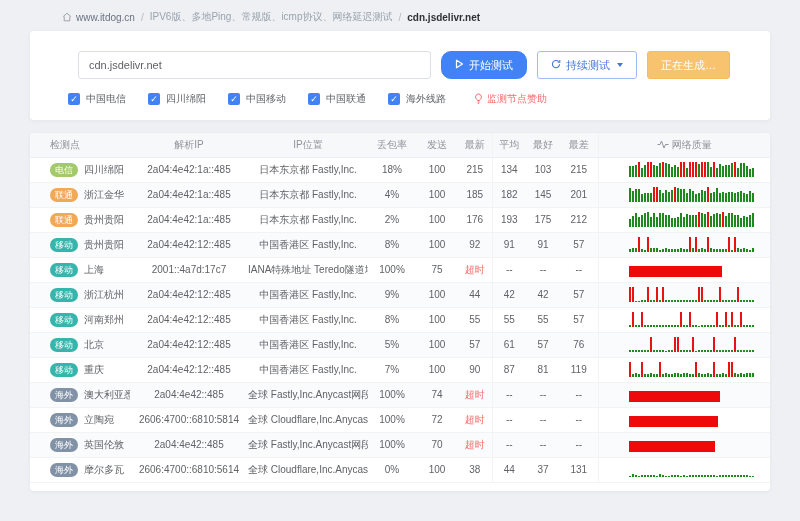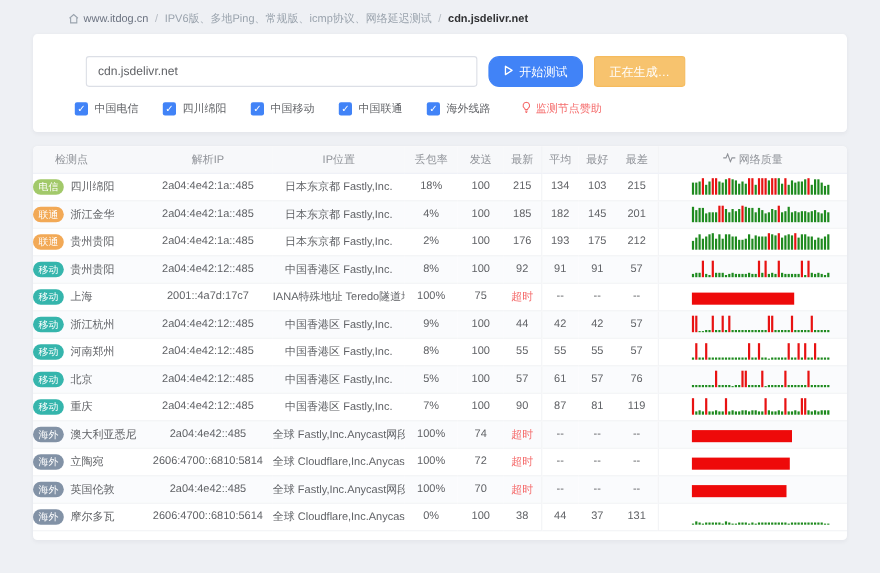--- a/index.html
+++ b/index.html
@@ -65,21 +65,21 @@
   table { width: 100%; border-collapse: collapse; table-layout: fixed; font-size: 10px; }
   thead th {
     height: 24px; font-weight: normal; color: #909399;
     background: #f7f8fa; border-bottom: 1px solid #ebeef5; text-align: center;
   }
   thead th.h-node { text-align: left; padding-left: 20px; }
   thead th.h-chart span { vertical-align: middle; }
   tbody tr { height: 25px; border-bottom: 1px solid #f2f3f5; }
   tbody tr:nth-child(even) { background: #fafbfd; }
   td { text-align: center; white-space: nowrap; overflow: hidden; color: #606266; }
-  td.c-node { text-align: left; }
+  td.c-node { text-align: left; padding-left: 20px; }
   td.c-sep, th.h-sep { border-left: 1px solid #f2f3f5; }
   td.c-chart, th.h-chart { border-left: 1px solid #f2f3f5; }
   .badge {
     display: inline-block; padding: 1px 5px; border-radius: 8px;
     color: #fff; font-size: 9px; margin-right: 6px; line-height: 12px;
   }
   .timeout { color: #f56c6c; }
 
   
   .spark {
@@ -112,20 +112,30 @@
 <div class="card card1">
   <div class="controls-row">
     <input class="host-input" type="text" value="cdn.jsdelivr.net" style="">
     <button class="btn btn-start">
       <span>
         <svg width="9" height="10" viewBox="0 0 9 10">
             <path d="M1.5 1.2 7.5 5 1.5 8.8z" fill="none" stroke="#fff" stroke-width="1.2" stroke-linejoin="round"></path>
           </svg>
       </span>
       <span>开始测试</span>
+    </button>
+    <button class="btn btn-cont">
+      <span>
+        <svg width="10" height="10" viewBox="0 0 10 10">
+            <path d="M8.6 5.2a3.6 3.6 0 1 1-1.1-2.7" fill="none" stroke="#4676d9" stroke-width="1.1"></path>
+            <path d="M8.8 1.1v2.1H6.7" fill="none" stroke="#4676d9" stroke-width="1.1"></path>
+          </svg>
+      </span>
+      <span>持续测试</span>
+      <span class="caret"></span>
     </button>
     <button class="btn btn-gen">
       <span>正在生成…</span>
     </button>
   </div>
   <div class="check-row">
 
     <span class="check-item">
     <span class="checkbox">✓</span>
     <span>中国电信</span>

